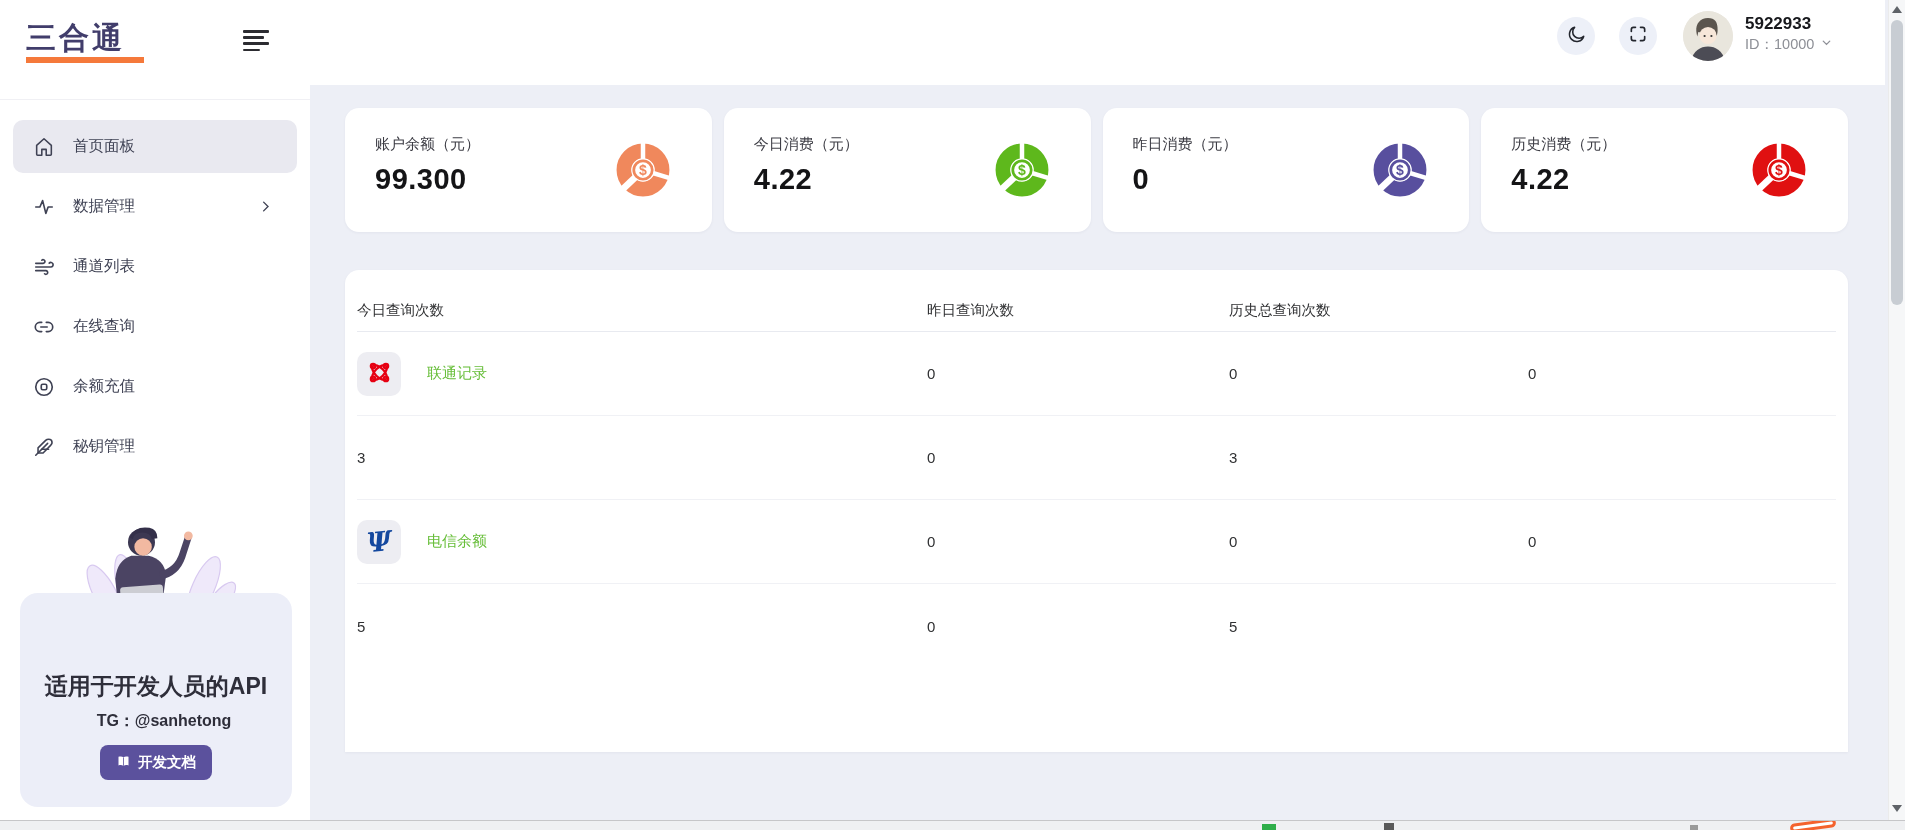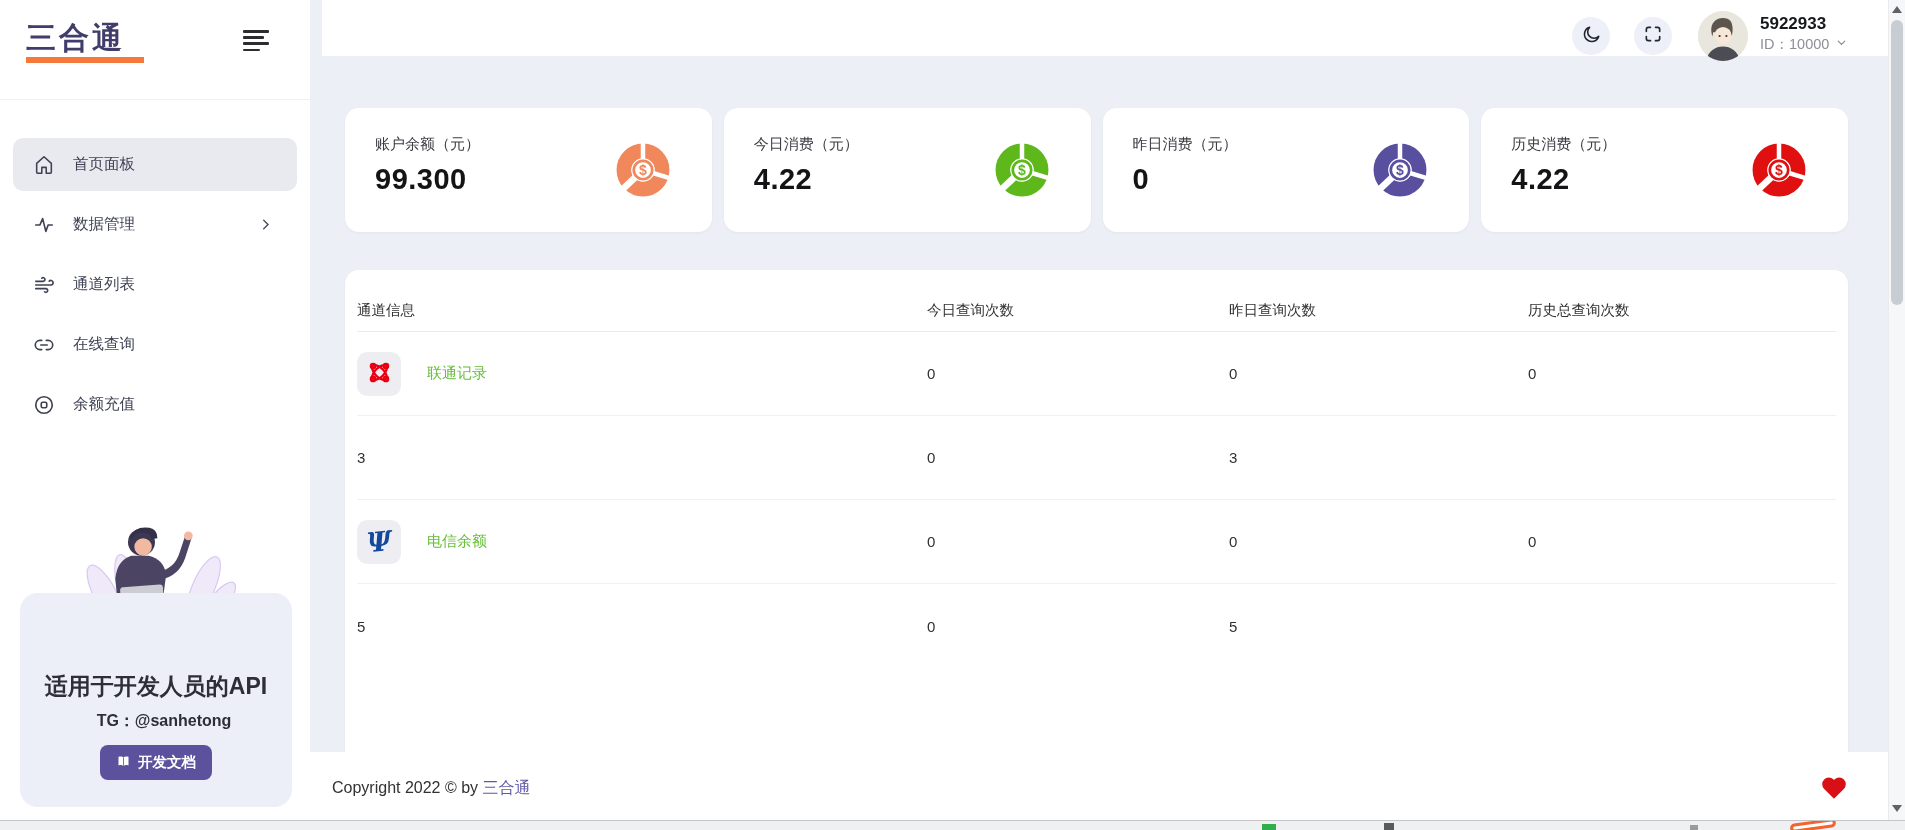--- a/index.html
+++ b/index.html
@@ -11,21 +11,21 @@
   .sidebar { position:absolute; left:0; top:0; width:310px; height:820px; background:#fff; z-index:5; }
   .logo-row { position:relative; height:100px; border-bottom:1px solid #f0f0f4; }
   .logo { position:absolute; left:26px; top:22px; cursor:pointer; }
   .logo-text { font-size:30px; font-weight:bold; color:#413d6b; letter-spacing:3px; line-height:32px; }
   .logo-bar { width:118px; height:6px; background:#f5793b; margin-top:3px; }
   .hamburger { position:absolute; left:243px; top:30px; width:28px; height:24px; cursor:pointer; }
   .hamburger i { display:block; height:2.6px; background:#2c2c31; margin-bottom:3.6px; border-radius:1px; }
   .hamburger i:nth-child(1){width:26px;} .hamburger i:nth-child(2){width:21px;}
   .hamburger i:nth-child(3){width:26px;} .hamburger i:nth-child(4){width:17px;}
 
-  .menu { position:absolute; left:13px; top:120px; width:284px;margin-top:18px; }
+  .menu { position:absolute; left:13px; top:120px; width:284px; }
   .menu-item { position:relative; height:53px; margin-bottom:7px; display:flex; align-items:center;
                padding-left:20px; border-radius:10px; color:#3f4254; font-size:15.5px; cursor:pointer; }
   .menu-item.active { background:#e9e9f0; }
   .menu-item .mi-icon { width:22px; height:22px; margin-right:18px; flex:0 0 22px; }
   .menu-item .chev { position:absolute; right:24px; top:19px; }
   .mi-icon svg, .chev svg { display:block; }
 
   
   .promo-card { position:absolute; left:20px; top:593px; width:272px; height:214px;
                 background:#eceef8; border-radius:18px; }
@@ -33,21 +33,21 @@
   .promo-line1 { position:absolute; left:0; width:272px; top:78px; text-align:center;
                  font-size:23px; font-weight:bold; color:#2e2e3a; }
   .promo-line2 { position:absolute; left:8px; width:272px; top:118px; text-align:center;
                  font-size:16px; font-weight:bold; color:#2e2e3a; }
   .promo-btn { position:absolute; left:50%; transform:translateX(-50%); top:152px;
                background:#5b519d; color:#fff; border:none; border-radius:8px;
                font-size:14.5px; font-weight:bold; padding:8px 16px; display:flex;
                align-items:center; gap:7px; cursor:pointer; font-family:inherit; }
 
   
-  .topbar { position:absolute; left:322px; top:0; width:1578px; height:56px; background:#fff;text-decoration:underline; }
+  .topbar { position:absolute; left:307px; top:0; width:1578px; height:85px; background:#fff;text-decoration:underline; }
   .round-btn { position:absolute; top:17px; width:38px; height:38px; border-radius:50%;
                background:#edf0f8; display:flex; align-items:center; justify-content:center; cursor:pointer; }
   .btn-moon { left:1250px; } .btn-fullscreen { left:1312px; }
   .avatar { position:absolute; left:1376px; top:11px; width:50px; height:50px; border-radius:50%;
             overflow:hidden; cursor:pointer; background:#e9e6dd; }
   .userbox { position:absolute; left:1438px; top:14px; cursor:pointer; }
   .user-name { font-size:17px; font-weight:bold; color:#17181c; line-height:20px; }
   .user-id { font-size:14.5px; color:#8d8f96; line-height:20px; display:flex; align-items:center; gap:6px; }
 
   
@@ -164,20 +164,30 @@
       </div>
       <div class="menu-item">
         <span class="mi-icon">
           <svg viewBox="0 0 24 24" width="22" height="22" fill="none" stroke="#3f4254" stroke-width="1.8">
               <circle cx="12" cy="12" r="9"></circle>
               <rect x="9" y="9" width="6" height="6" rx="1.6"></rect>
             </svg>
         </span>
         <span>余额充值</span>
       </div>
+      <div class="menu-item">
+        <span class="mi-icon">
+          <svg viewBox="0 0 24 24" width="22" height="22" fill="none" stroke="#3f4254" stroke-width="1.7" stroke-linecap="round" stroke-linejoin="round">
+              <path d="M20.2 4.8a4.5 4.5 0 0 0-6.4 0L5.5 13v5.5H11l8.2-8.3a4.5 4.5 0 0 0 1-5.4z"></path>
+              <line x1="16" y1="8" x2="3" y2="21"></line>
+              <line x1="17" y1="14.5" x2="9.5" y2="14.5"></line>
+            </svg>
+        </span>
+        <span>秘钥管理</span>
+      </div>
     </div>
 
     <svg class="illustration" viewBox="0 0 250 170">
       <g fill="#efe9fa" stroke="#d8c9f0" stroke-width="1.5">
         <ellipse cx="62" cy="108" rx="14" ry="40" transform="rotate(-28 62 108)"></ellipse>
         <ellipse cx="88" cy="92" rx="12" ry="34" transform="rotate(-12 88 92)"></ellipse>
         <ellipse cx="186" cy="100" rx="14" ry="42" transform="rotate(24 186 100)"></ellipse>
         <ellipse cx="206" cy="118" rx="11" ry="30" transform="rotate(38 206 118)"></ellipse>
       </g>
       <path d="M70 130 q20 26 58 22 q30 -3 46 -17 l-11 -17 q-26 15 -52 11 l-23 -9z" fill="#ef7950"></path>
@@ -319,21 +329,20 @@
           <circle cx="24" cy="24" r="8.2" fill="none" stroke="currentColor" stroke-width="2.4"></circle>
           <text x="24" y="28.6" font-size="12.5" font-weight="bold" fill="currentColor" text-anchor="middle">$</text>
         </svg>
       </span>
     </div>
   </div>
 
   <div class="panel">
 
     <div class="thead">
-      <div>通道信息</div>
       <div>今日查询次数</div>
       <div>昨日查询次数</div>
       <div>历史总查询次数</div>
     </div>
 
     <div class="trow">
       <div class="chan-cell">
         <span class="chan-chip">
           <span>
             <svg viewBox="0 0 24 24" width="27" height="27" fill="none" stroke="#e60012" stroke-width="2" stroke-linecap="round">
@@ -371,30 +380,20 @@
       <div>0</div>
     </div>
 
     <div class="trow">
       <div>5</div>
       <div>0</div>
       <div>5</div>
     </div>
   </div>
 
-  <div class="footer">
-    <div class="copyright">
-      <span>Copyright 2022 © by </span><span class="brand-link">三合通</span>
-    </div>
-    <span class="heart">
-      <svg viewBox="0 0 24 22" width="28" height="26">
-          <path d="M12 21 3.4 12.4a5.7 5.7 0 0 1 8-8.1l.6.6.6-.6a5.7 5.7 0 0 1 8 8.1z" fill="#d90f16"></path>
-        </svg>
-    </span>
-  </div>
 
   <div class="vscroll">
     <div class="vs-arrow vs-up"></div>
     <div class="vs-thumb"></div>
     <div class="vs-arrow vs-down"></div>
   </div>
 
   <div class="bottom-strip">
     <div class="frag" style="left:1262px; width:14px; height:6px; background:#2fae4a;"></div>
     <div class="frag" style="left:1384px; width:10px; height:7px; background:#5a5a5a;"></div>

